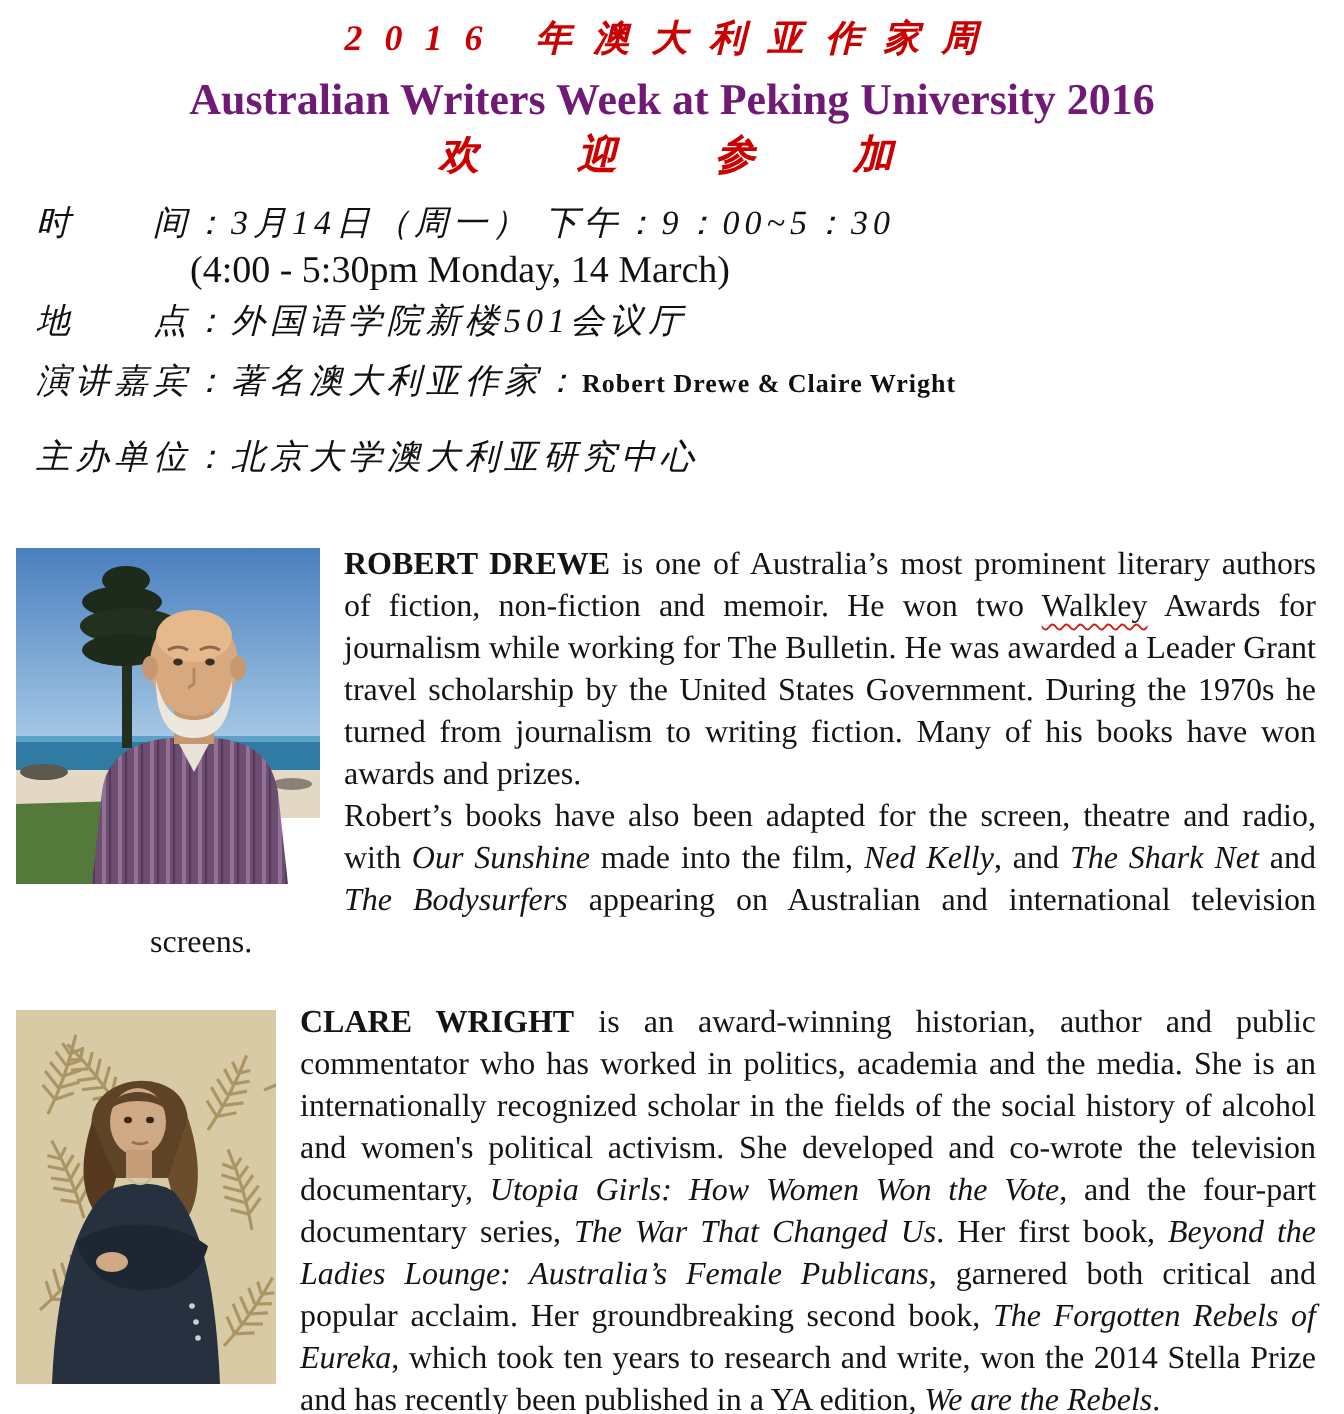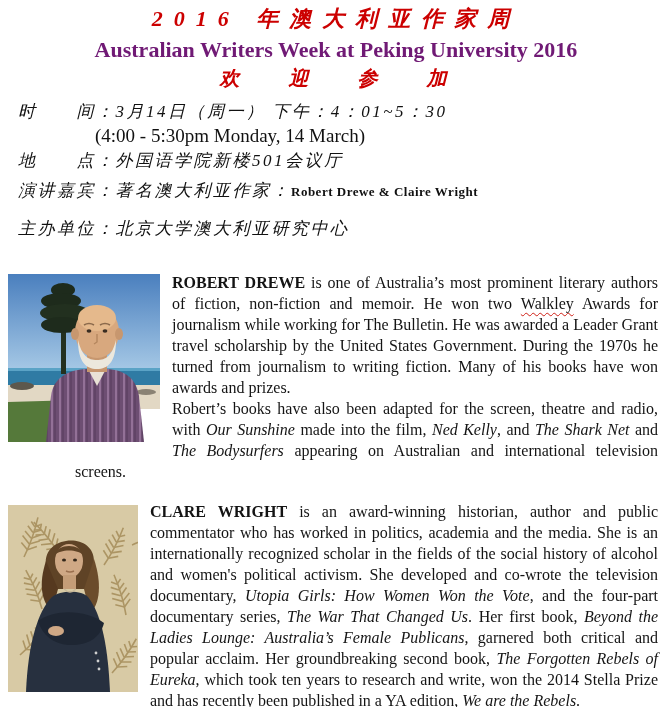--- a/index.html
+++ b/index.html
@@ -1,21 +1,21 @@
 <!DOCTYPE html>
 <html><head>
 <meta charset="utf-8">
 <style>
   html,body{margin:0;padding:0;background:#ffffff;}
   body{width:672px;height:707px;overflow:hidden;font-family:"Liberation Serif",serif;color:#1a1a1a;}
 
   
   .header{text-align:center;padding-top:2px;}
   .title-cn{font-family:cursive;font-style:italic;font-weight:bold;
-            font-size:22px;line-height:34px;letter-spacing:11px;}
+            font-size:18px;line-height:34px;letter-spacing:11px;}
   .title-en{font-family:"Liberation Serif",serif;font-weight:bold;
             font-size:22px;line-height:27px;color:#701a75;}
   .welcome-cn{font-family:cursive;font-style:italic;font-weight:bold;
             font-size:20px;line-height:27px;letter-spacing:22px;margin-top:2px;margin-left:16px;}
 
   
   .details{margin:7px 0 0 18px;}
   .row{white-space:nowrap;}
   .row.cn{font-family:cursive;font-style:italic;font-size:17px;
           line-height:25px;letter-spacing:2.5px;color:#111;}
@@ -42,21 +42,21 @@
 </head>
 <body>
 
 <div class="header">
   <div class="title-cn" style="color:#cc0000">2016 年澳大利亚作家周</div>
   <div class="title-en">Australian Writers Week at Peking University 2016</div>
   <div class="welcome-cn" style="color:#cc0000">欢 迎 参 加</div>
 </div>
 
 <div class="details">
-  <div class="row cn"><span>时　　间：</span><span>3月14日（周一） 下午：4：01~5：30</span></div>
+  <div class="row cn"><span>时　　间：</span><span>3月14日（周一） 下午：9：00~5：30</span></div>
   <div class="row en"><span>(4:00 - 5:30pm Monday, 14 March)</span></div>
   <div class="row cn"><span>地　　点：</span><span>外国语学院新楼501会议厅</span></div>
   <div class="row cn speakers"><span>演讲嘉宾：</span><span>著名澳大利亚作家：</span><span class="names">Robert Drewe &amp; Claire Wright</span></div>
   <div class="row cn host"><span>主办单位：</span><span>北京大学澳大利亚研究中心</span></div>
 </div>
 
 <div class="section-robert bio clearfix">
   <span class="photo">
     <svg width="152" height="168" viewBox="0 0 152 168" aria-hidden="true">
       <defs>

